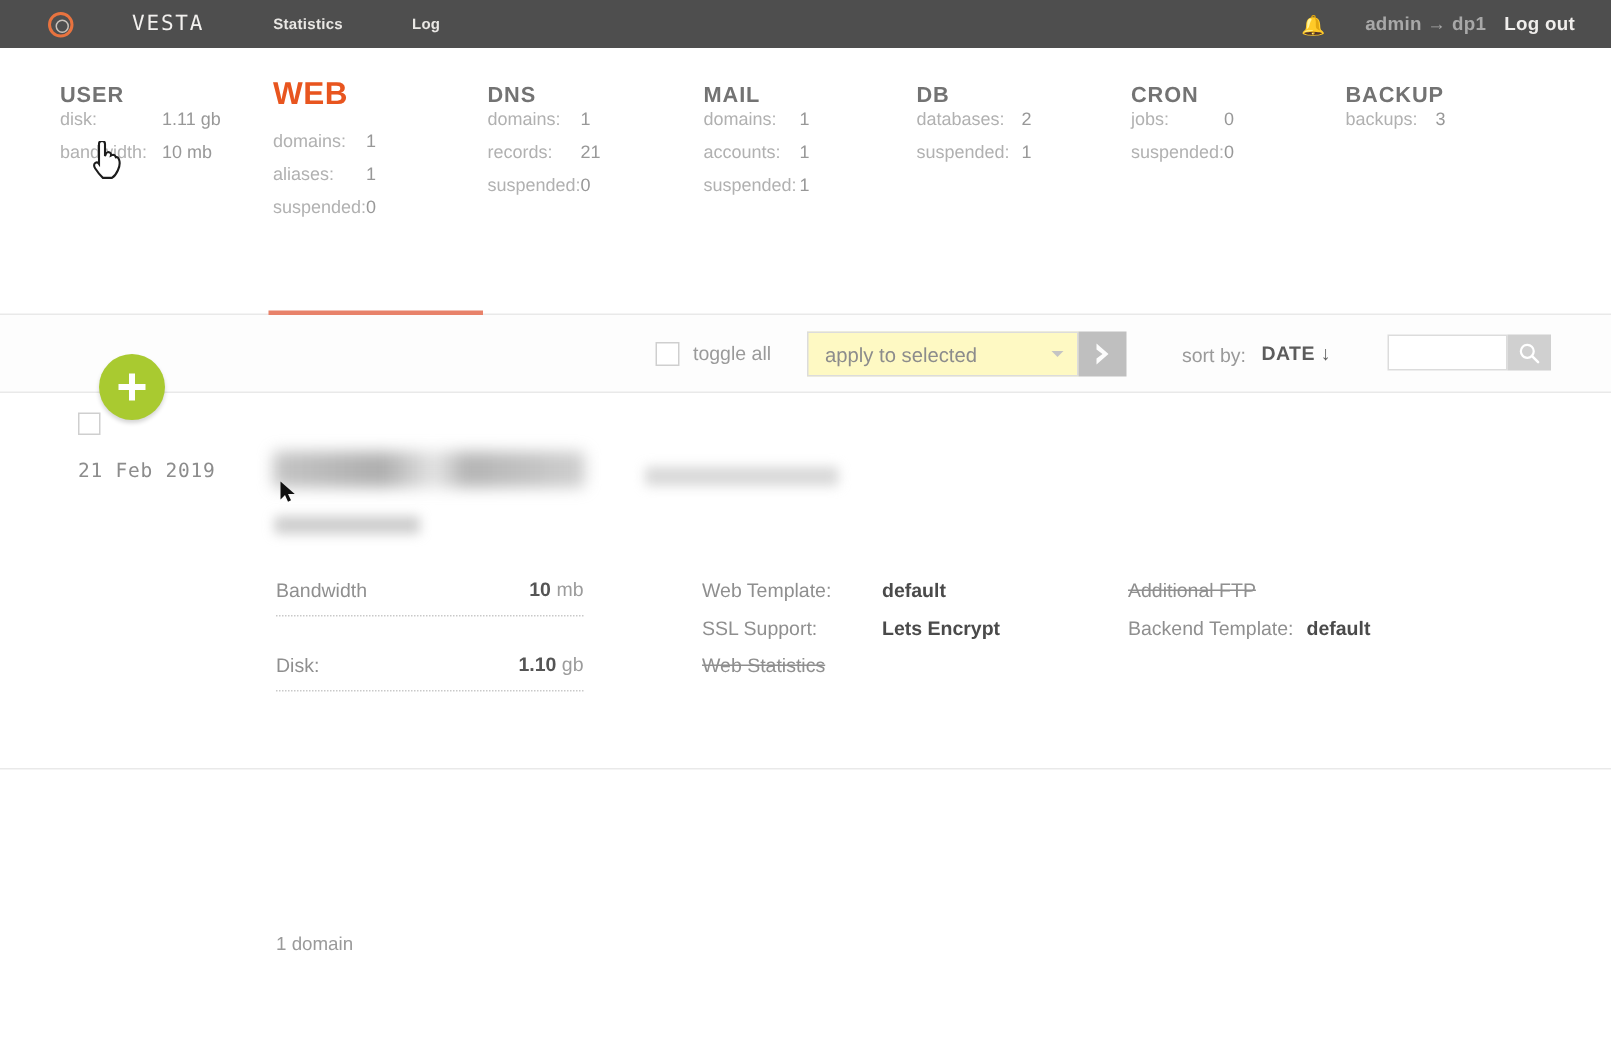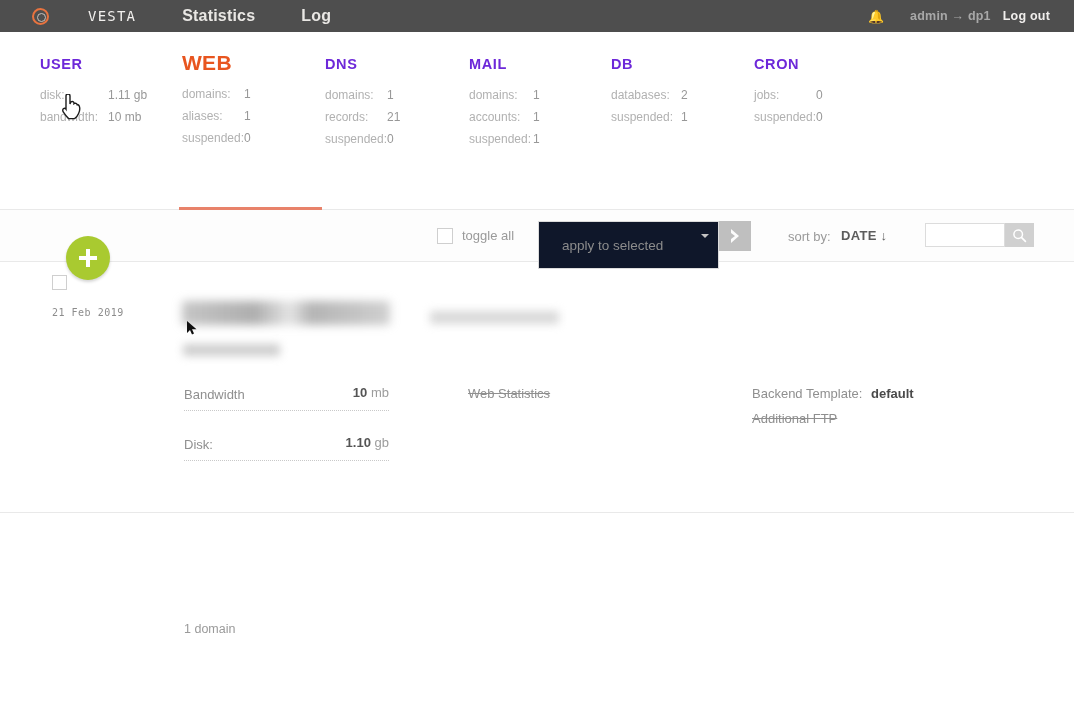--- a/index.html
+++ b/index.html
@@ -42,21 +42,21 @@
   .logo-text {
     color: #f2f0ee;
     font-size: 14px;
     letter-spacing: 1.2px;
     font-weight: 400;
     font-family: "DejaVu Sans Mono", monospace;
   }
   .topnav { display: flex; align-items: center; margin-left: 46px; }
   .topnav a {
     color: #e9e7e4;
-    font-size: 16px;
+    font-size: 10px;
     text-decoration: none;
     margin-right: 46px;
     font-weight: 700;
     letter-spacing: .2px;
   }
   .top-right {
     margin-left: auto;
     display: flex; align-items: center;
     margin-right: 24px;
   }
@@ -74,23 +74,23 @@
   }
 
   
   .stats {
     position: absolute; left: 0; top: 32px;
     width: 1074px; height: 178px;
     background: #fff;
   }
   .stat-col { position: absolute; top: 24px; }
   .stat-title {
-    font-size: 14.5px; font-weight: 700; color: #6d28d9;
+    font-size: 14.5px; font-weight: 700; color: #737373;
     letter-spacing: .6px;
-    margin-bottom: 16px;
+    margin-bottom: 0;
     cursor: pointer;
   }
   .stat-title.active {
     color: #e8551f; font-size: 21px; letter-spacing: .3px;
     margin-top: -5px; margin-bottom: 12px;
   }
   .stat-row {
     font-size: 12px; color: #b1b1b1; height: 22px;
     white-space: nowrap;
   }
@@ -127,25 +127,25 @@
     width: 16px; height: 16px;
     border: 1px solid #cfcfcf; background: #fff;
     cursor: pointer;
   }
   .tb-toggle-label {
     position: absolute; left: 462px; top: 228px;
     font-size: 13px; color: #9a9a9a; cursor: pointer; text-align: center;
   }
   .tb-select {
     position: absolute; left: 538px; top: 221px;
-    width: 181px; height: 48px;
-    border: 1px solid #dcdcdc; background: #0f172a;
+    width: 181px; height: 30px;
+    border: 1px solid #dcdcdc; background: #fef9c3;
     font-size: 13.5px; color: #8c8c8c;
     display: flex; align-items: center;
-    padding-left: 23px;
+    padding-left: 11px;
     cursor: pointer;
   }
   .tb-select .caret {
     position: absolute; right: 9px; top: 12px;
     width: 0; height: 0;
     border-left: 4px solid transparent;
     border-right: 4px solid transparent;
     border-top: 4px solid #c4c4c4;
   }
   .tb-go {
@@ -197,21 +197,21 @@
   .plus-btn::after  { left: 20px; top: 13px; width: 4px; height: 18px; }
 
   .row-checkbox {
     position: absolute; left: 52px; top: 275px;
     width: 15px; height: 15px;
     border: 1px solid #cfcfcf; background: #fff;
     cursor: pointer;
   }
   .row-date {
     position: absolute; left: 52px; top: 307px;
-    font-size: 10px; color: #8c8c8c;
+    font-size: 13px; color: #8c8c8c;
     font-family: "DejaVu Sans Mono", monospace;
     letter-spacing: .5px;
   }
 
   
   .blur-domain {
     position: absolute; left: 182px; top: 301px;
     width: 208px; height: 24px;
     background: linear-gradient(90deg, rgba(150,150,150,.55), rgba(120,120,120,.6) 35%, rgba(180,180,180,.35) 52%, rgba(130,130,130,.6) 62%, rgba(160,160,160,.5));
     filter: blur(5px);
@@ -346,20 +346,26 @@
   <div class="stat-col" style="left:754px;">
     <div class="stat-title">CRON</div>
     <div class="stat-row">
       <span class="k" style="width:62px;">jobs:</span><span class="v">0</span>
     </div>
     <div class="stat-row">
       <span class="k" style="width:62px;">suspended:</span><span class="v">0</span>
     </div>
   </div>
 
+  <div class="stat-col" style="left:897px;">
+    <div class="stat-title">BACKUP</div>
+    <div class="stat-row">
+      <span class="k" style="width:60px;">backups:</span><span class="v">3</span>
+    </div>
+  </div>
 
   <svg class="cursor-hand" viewBox="0 0 22 26">
     <path d="M7,2 C7,0.9 7.9,0 9,0 C10.1,0 11,0.9 11,2 L11,10 L11.6,8.6 C12,7.6 13.1,7.2 14,7.6 C14.8,8 15.2,8.9 15,9.7
              L15.6,9.4 C16.5,9 17.6,9.4 18,10.3 L18.2,10.8 C18.9,10.6 19.7,10.9 20,11.6 L20.4,12.6
              C20.9,13.9 20.8,16.8 19.6,19.5 C18.6,21.8 17.2,23.6 15.6,24.6 L9.6,24.6 C8,23.2 6.2,21 4.4,18.2
              C3.4,16.6 3.6,15.2 4.6,14.6 C5.4,14.1 6.4,14.3 7,15.2 L7,2 Z" fill="#ffffff" stroke="#1c1c1c" stroke-width="1.4"></path>
   </svg>
 </div>
 
 <div class="divider-top"></div>
@@ -407,28 +413,34 @@
 <div class="meter" style="left:184px; top:385px;">
   <span class="label">Bandwidth</span>
   <span class="value"><b>10</b> <span>mb</span></span>
 </div>
 <div class="meter" style="left:184px; top:435px;">
   <span class="label">Disk:</span>
   <span class="value"><b>1.10</b> <span>gb</span></span>
 </div>
 
 <div class="dlist" style="left:468px; top:386px;">
+  <div class="dline">
+    <span class="k" style="width:120px;">Web Template:</span><span class="v">default</span>
+  </div>
+  <div class="dline">
+    <span class="k" style="width:120px;">SSL Support:</span><span class="v">Lets Encrypt</span>
+  </div>
   <div class="dline strike">
     <span class="k" style="width:120px;">Web Statistics</span>
   </div>
 </div>
 
 <div class="dlist" style="left:752px; top:386px;">
+  <div class="dline strike">
+    <span class="k" style="width:119px;">Additional FTP</span>
+  </div>
   <div class="dline">
     <span class="k" style="width:119px;">Backend Template:</span><span class="v">default</span>
   </div>
-  <div class="dline strike">
-    <span class="k" style="width:119px;">Additional FTP</span>
-  </div>
 </div>
 
 <div class="rowsep"></div>
 <div class="footer-count">1 domain</div>
 
 </body></html>

